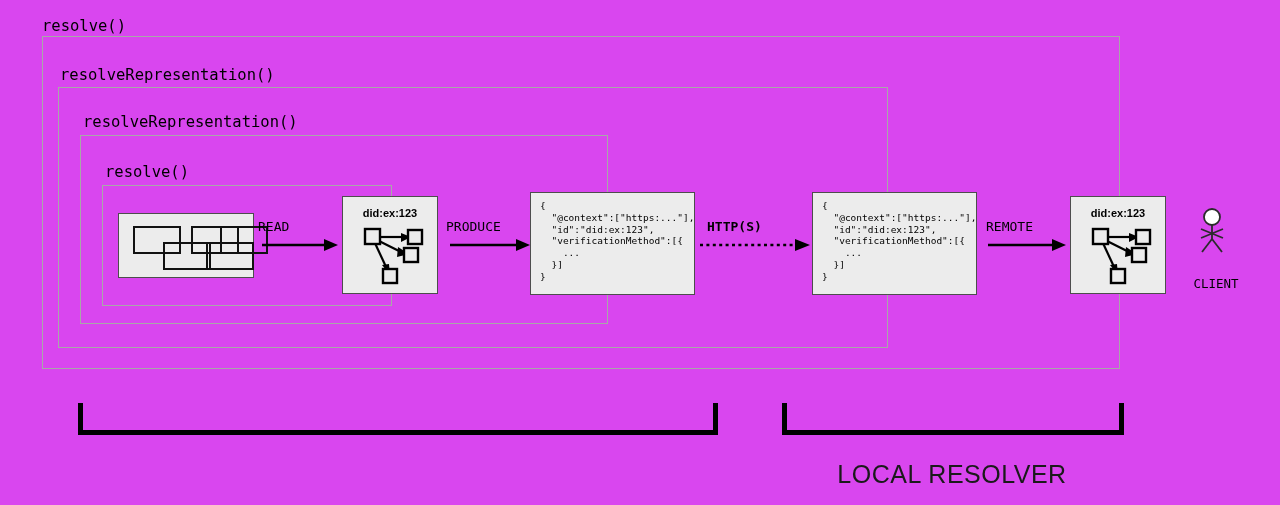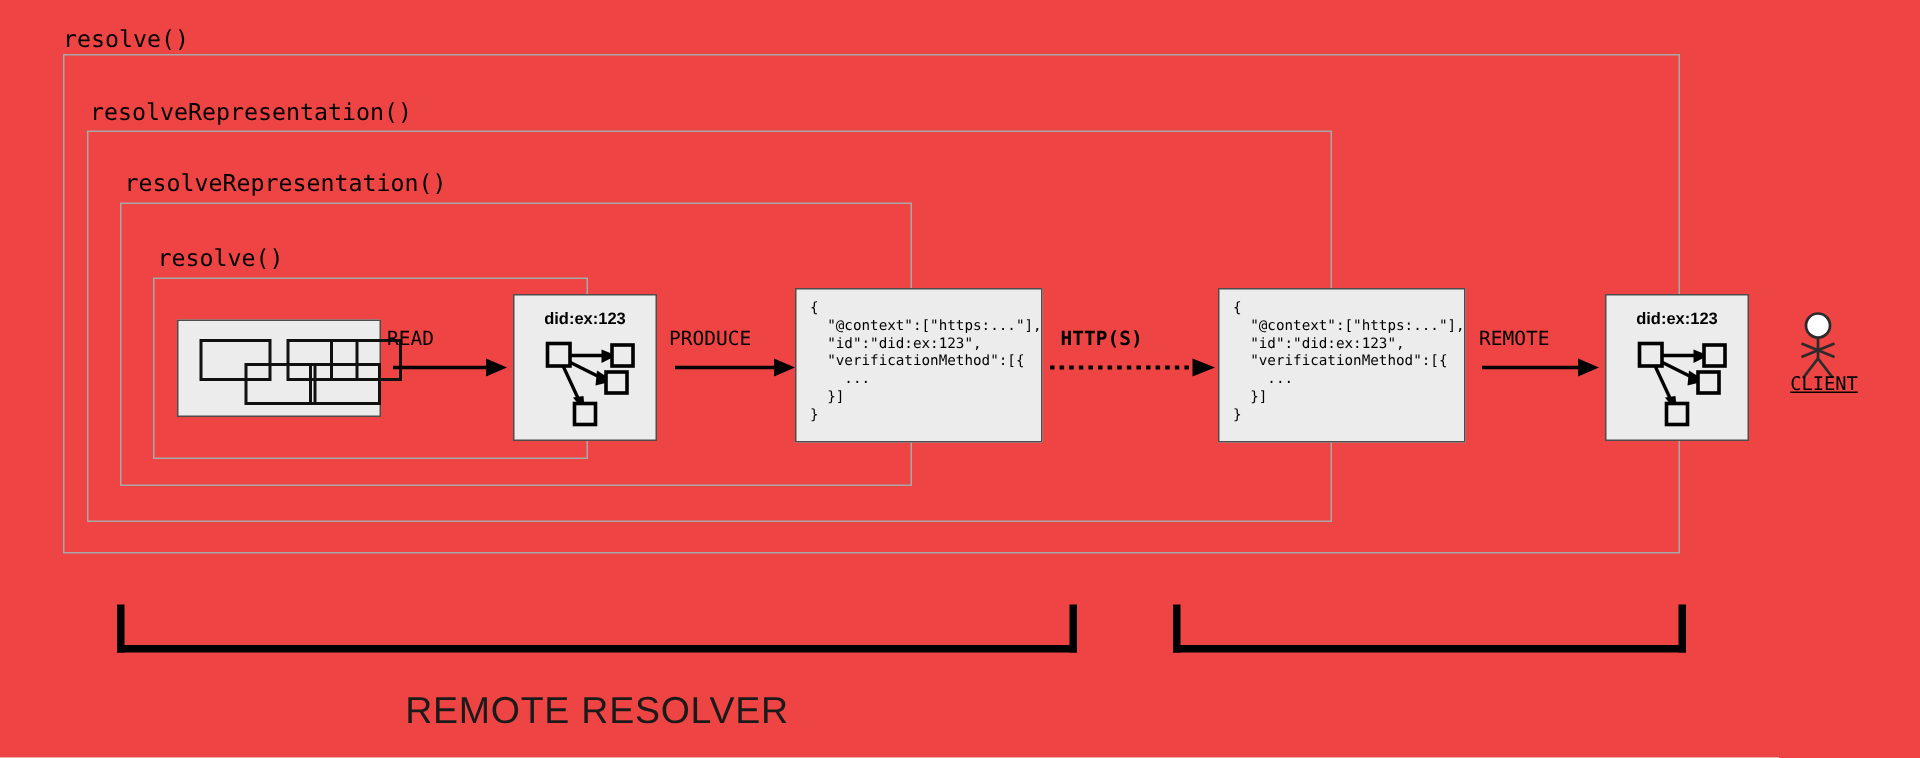--- a/index.html
+++ b/index.html
@@ -4,21 +4,21 @@
 <style>
   html, body {
     margin: 0;
     padding: 0;
     background: #ffffff;
   }
   #canvas {
     position: relative;
     width: 1280px;
     height: 505px;
-    background: #ef4444;
+    background: #d946ef;
     font-family: "DejaVu Sans Mono", monospace;
     overflow: hidden;
   }
 
   
   .scope {
     position: absolute;
     border: 1px solid #a8a8a8;
     background: transparent;
     box-sizing: border-box;
@@ -221,20 +221,20 @@
   </div>
 
   <svg class="arrow-svg" style="left:1196px; top:208px;" width="40" height="50">
     <circle cx="16" cy="9" r="8" fill="#ffffff" stroke="#2b2b2b" stroke-width="1.8"></circle>
     <line x1="16" y1="17" x2="16" y2="31" stroke="#2b2b2b" stroke-width="1.8"></line>
     <line x1="5" y1="21" x2="27" y2="30" stroke="#2b2b2b" stroke-width="1.8"></line>
     <line x1="27" y1="21" x2="5" y2="30" stroke="#2b2b2b" stroke-width="1.8"></line>
     <line x1="16" y1="31" x2="6" y2="44" stroke="#2b2b2b" stroke-width="1.8"></line>
     <line x1="16" y1="31" x2="26" y2="44" stroke="#2b2b2b" stroke-width="1.8"></line>
   </svg>
-  <div class="client-label" style="left:1168px; top:248px; width:96px;text-decoration:underline;">CLIENT</div>
+  <div class="client-label" style="left:1168px; top:276px; width:96px;">CLIENT</div>
 
   <div class="bracket" style="left:78px; top:403px; width:640px; height:32px;"></div>
-  <div class="bracket-label" style="left:98px; top:460px; width:600px;">REMOTE RESOLVER</div>
 
   <div class="bracket" style="left:782px; top:403px; width:342px; height:32px;"></div>
+  <div class="bracket-label" style="left:752px; top:460px; width:400px;">LOCAL RESOLVER</div>
 
 </div>
 
 </body></html>

